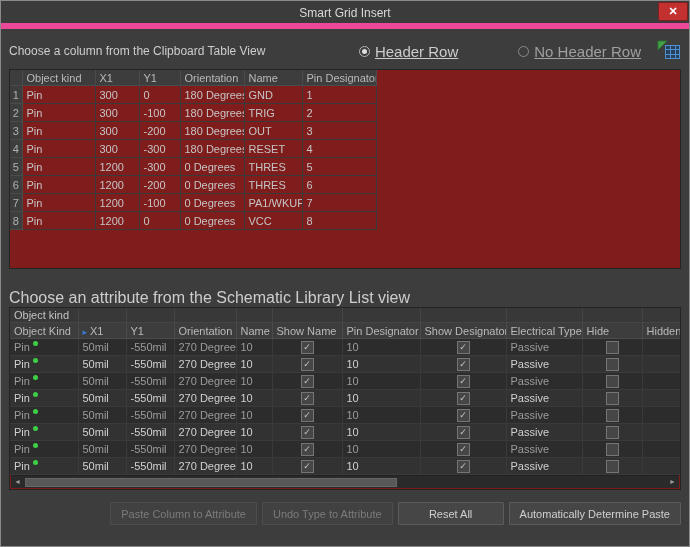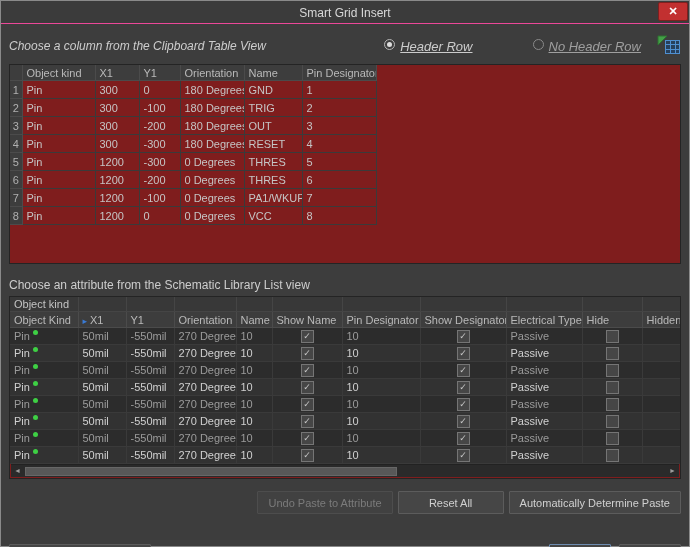--- a/index.html
+++ b/index.html
@@ -9,35 +9,35 @@
     font-family:"Liberation Sans", sans-serif;
     -webkit-font-smoothing:antialiased;
   }
   .dialog {
     box-sizing:border-box; width:690px; height:547px;
     border:1px solid #8a8a8a; background:#3d3d3d; position:relative;
   }
   
   .titlebar {
     height:22px; background:#3b3b3b; position:relative;
-    text-align:center; line-height:22px; border-bottom:1px solid #ec4899;
+    text-align:center; line-height:22px; border-bottom:6px solid #ec4899;
   }
   .title { color:#d8d8d8; font-size:12px; }
   .close {
     position:absolute; top:1px; right:1px; width:30px; height:19px;
     background:var(--close-button-red,#c23030); border:1px solid #7e1f1f; border-radius:2px;
     color:#ffffff; font-size:11px; font-weight:bold; line-height:17px; text-align:center;
     padding:0; font-family:inherit; cursor:default;
   }
   
   .content { padding:8px; }
-  .row1 { display:flex; align-items:center; height:24px; margin-top:2px;font-style:italic; }
+  .row1 { display:flex; align-items:center; height:24px; margin-top:2px; }
   .seclabel { color:#cdcdcd; font-size:12px; }
   .radios { margin-left:auto; display:flex; gap:16px; align-items:center; }
-  .radio { display:flex; gap:5px; color:#cccccc; font-size:13px; }
+  .radio { display:flex; gap:5px; align-items:center; color:#cccccc; font-size:15px; }
   .radio.dim { color:#9f9f9f;padding-left:44px; }
   .rb {
     width:11px; height:11px; border-radius:50%; box-sizing:border-box;
     border:1px solid #b5b5b5; background:#3d3d3d; position:relative; flex:0 0 auto;
   }
   .radio.dim .rb { border-color:#8a8a8a; }
   .rb.selected::after {
     content:""; position:absolute; inset:2px; border-radius:50%; background:#dedede;
   }
   .rlabel { text-decoration:underline; text-underline-offset:1px; }
@@ -55,21 +55,21 @@
     border-right:1px solid #4b4b4b; border-bottom:1px solid #4b4b4b;
   }
   .t1box { height:200px; margin-top:6px; overflow:hidden; }
   .t1 { width:366px; }
   .t1 thead td { height:15px; }
   .t1 tbody td { height:17px; }
   .t1 td.gut {
     background:#3d3d3d; color:#b0b0b0; text-align:center; padding:0 2px;
     border-right:1px solid #4b4b4b; border-bottom:1px solid #4b4b4b;
   }
-  .label2 { margin-top:14px; color:#cdcdcd; font-size:12px; height:14px; }
+  .label2 { margin-top:20px; color:#cdcdcd; font-size:16px; height:14px; }
 
   .t2box { margin-top:4px; height:183px; position:relative; overflow:hidden; }
   .t2 { width:672px; }
   .t2 td.group {
     background:#383838; color:#c3c3c3; height:14px;
     border-right:1px solid #454545; border-bottom:1px solid #454545;
   }
   .t2 thead td.hd { height:15px; }
   .t2 tbody td { height:16px; }
   .t2 tbody tr:nth-child(odd) td  { color:#9b9b9b; background:#2c2c2c; }
@@ -399,21 +399,22 @@
           </tbody>
       </table>
       <div class="hscroll">
         <span class="sarrow">◄</span>
         <span class="sthumb"></span>
         <span class="sarrow right">►</span>
       </div>
     </div>
 
     <div class="actions">
-      <button class="btn b-undo" disabled="">Undo Paste to Attribute</button>
+      <button class="btn b-paste" disabled="">Paste Column to Attribute</button>
+      <button class="btn b-undo" disabled="">Undo Type to Attribute</button>
       <button class="btn b-reset">Reset All</button>
       <button class="btn b-auto">Automatically Determine Paste</button>
     </div>
 
     <div class="footer">
       <button class="btn b-choose"><span>Choose </span><span class="mn">V</span><span>isible Columns</span></button>
       <button class="btn b-ok">OK</button>
       <button class="btn b-cancel">Cancel</button>
     </div>
 

